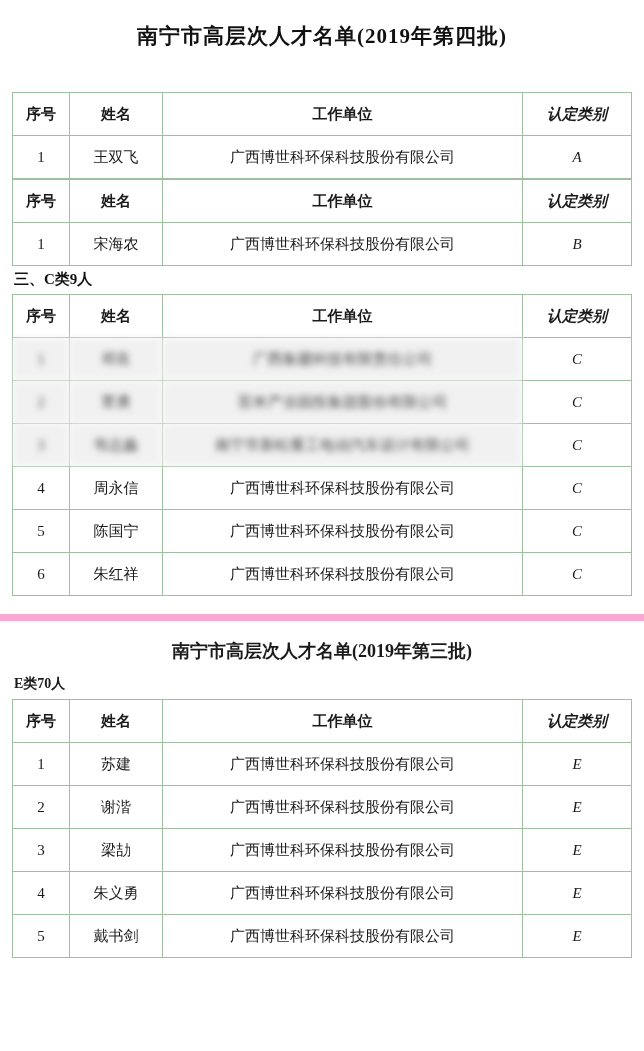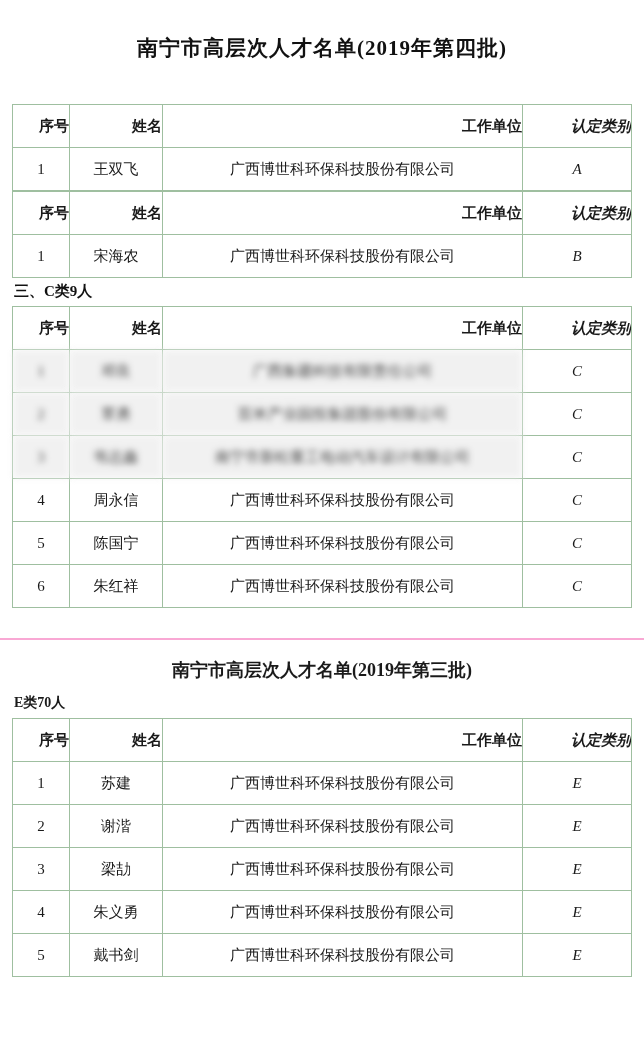--- a/index.html
+++ b/index.html
@@ -11,21 +11,21 @@
     width: 644px;
     font-family: "Liberation Serif", "DejaVu Serif", serif;
     color: #1a1a1a;
   }
   .page {
     width: 644px;
     box-sizing: border-box;
     background: #ffffff;
   }
   .section {
-    padding: 16px 12px;
+    padding: 4px 12px;
     box-sizing: border-box;
   }
   .doc-title {
     text-align: center;
     font-size: 21px;
     font-weight: bold;
     letter-spacing: 1px;
     padding: 18px 0 8px 0;
     color: #111;
   }
@@ -50,40 +50,39 @@
     padding: 0;
     height: 42px;
     line-height: 42px;
     color: #1a1a1a;
     overflow: hidden;
     white-space: nowrap;
   }
   table.t th {
     font-weight: bold;
     font-size: 15px;
-    text-align: right;
   }
   .col-no { width: 56px; }
   .col-name { width: 92px; }
   .col-unit { width: auto; }
   .col-type { width: 108px; font-style: italic; }
 
   .blurred {
     filter: blur(3.2px);
     color: #8a8a8a;
     opacity: 0.85;
     user-select: none;
   }
   .blurred-row td.blurred-cell {
     background: #efefef;
   }
 
   .block2 {
     margin-top: 14px;
-    border-top: 2px solid #f9a8d4;
+    border-top: 7px solid #f9a8d4;
     padding-top: 4px;
   }
   .title-2 {
     text-align: center;
     font-size: 18px;
     font-weight: bold;
     padding: 14px 0 10px 0;
   }
   .heading-2 {
     font-size: 14px;

